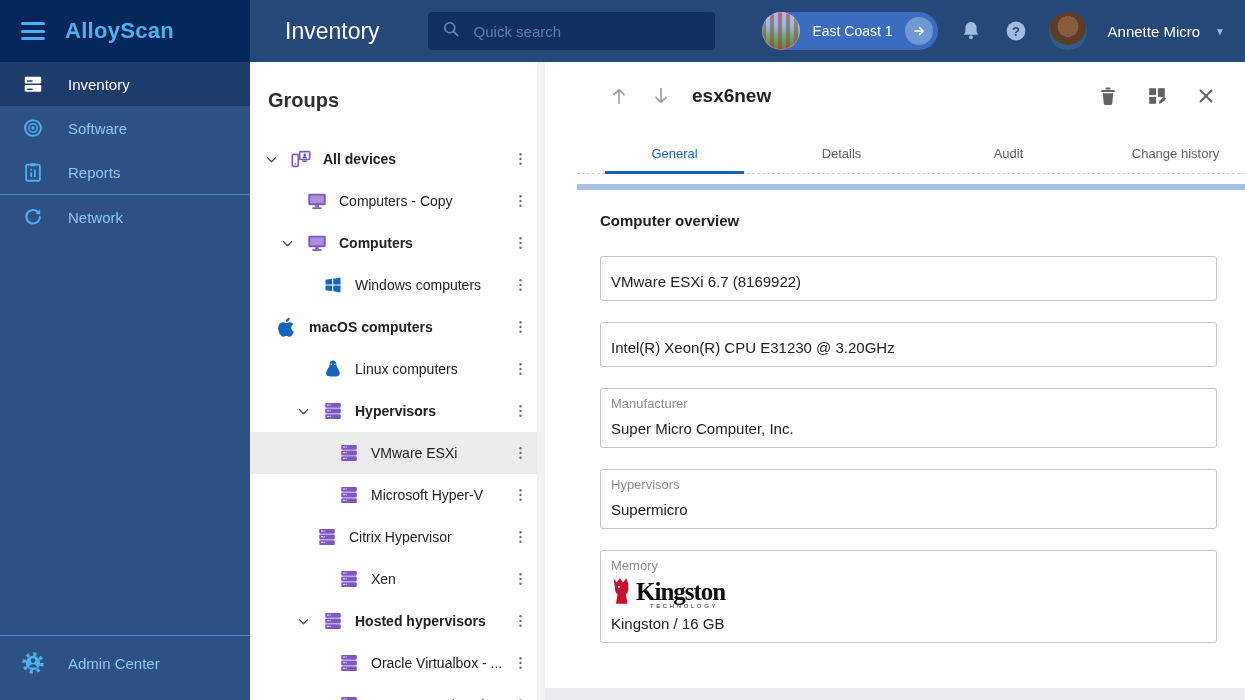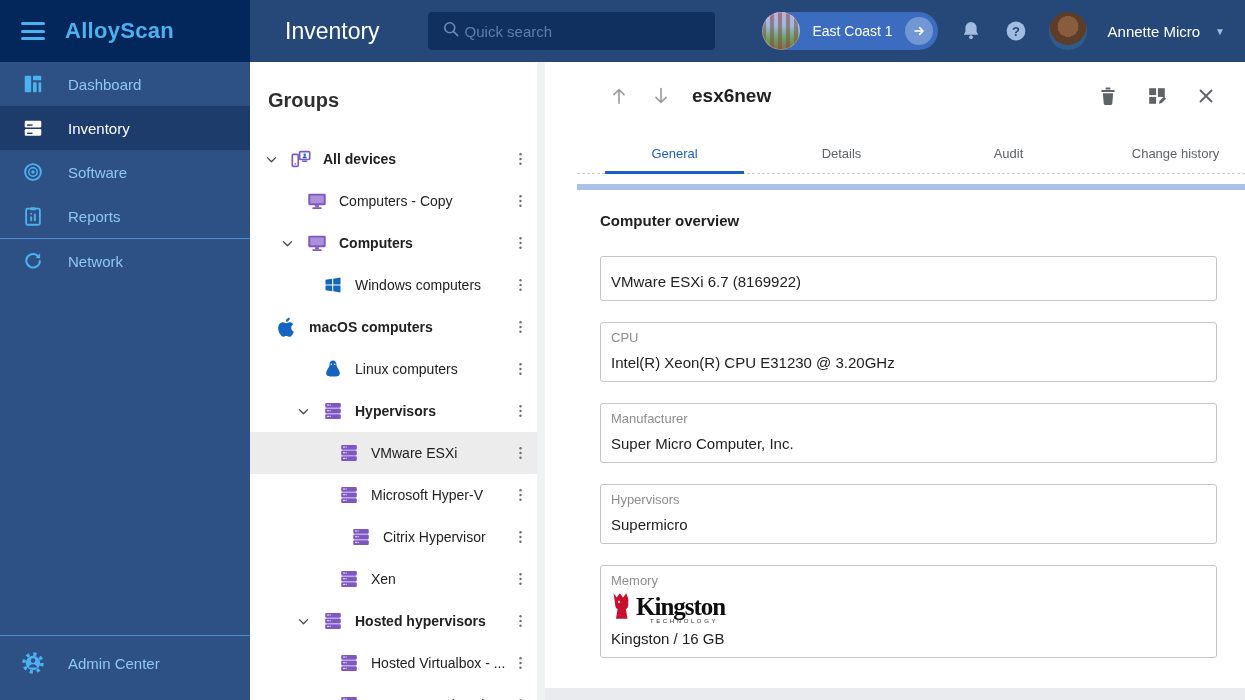--- a/index.html
+++ b/index.html
@@ -8,21 +8,21 @@
 
   #app { position:absolute; inset:0; width:1245px; height:700px; }
 
   
   .topbar { position:absolute; top:0; left:0; right:0; height:62px; display:flex; background:var(--header-bg); z-index:5; }
   .logo-area { width:250px; flex:0 0 250px; background:var(--logo-bg); display:flex; align-items:center; gap:20px; padding-left:21px; }
   .burger { width:24px; height:18px; display:flex; flex-direction:column; justify-content:space-between; cursor:pointer; }
   .burger span { display:block; height:3px; border-radius:2px; background:var(--accent); }
   .logo-text { font-size:22px; font-weight:bold; color:var(--accent); letter-spacing:.3px; }
   .page-title { font-size:23px; color:#fff; margin-left:35px; align-self:center; font-weight:400; }
-  .searchbox { margin-left:48px; align-self:center; width:287px; height:38px; background:var(--search-bg); border-radius:4px; display:flex; align-items:center; padding:0 13px; gap:4px; }
+  .searchbox { margin-left:48px; align-self:center; width:287px; height:38px; background:var(--search-bg); border-radius:4px; display:flex; align-items:center; padding:0 13px; gap:13px; }
   .search-ph { color:#5e7fae; font-size:15px; }
   .top-right { margin-left:auto; display:flex; align-items:center; gap:21px; padding-right:20px; }
   .tenant-pill { display:flex; align-items:center; background:var(--pill-bg); border-radius:21px; height:38px; padding-right:5px; gap:12px; cursor:pointer; }
   .tenant-avatar { width:38px; height:38px; border-radius:50%; flex:0 0 38px;
     background:
       repeating-linear-gradient(90deg, rgba(120,80,60,.55) 0 4px, rgba(0,0,0,0) 4px 8px),
       linear-gradient(180deg,#c9a8d8 0%,#9db9e2 35%,#6f9f67 70%,#8a6a45 100%);
     box-shadow:inset 0 0 0 1px rgba(255,255,255,.25); }
   .tenant-label { color:#fff; font-size:14px; white-space:nowrap; }
   .go-btn { width:28px; height:28px; border-radius:50%; background:var(--pill-btn); display:flex; align-items:center; justify-content:center; cursor:pointer; }
@@ -134,31 +134,20 @@
           </svg>
       </span>
       <span class="user-avatar"></span>
       <span class="user-name">Annette Micro</span>
       <span class="caret">▼</span>
     </div>
   </div>
 
   <div class="sidebar">
     <div id="nav-list">
-        <div class="nav-item">
-          <span class="nicon">
-            <svg width="22" height="22" viewBox="0 0 24 24" fill="currentColor">
-              <rect x="3" y="3" width="7" height="18" rx="1"></rect>
-              <rect x="12" y="3" width="9" height="5" rx="1"></rect>
-              <rect x="12" y="10" width="4" height="11" rx="1"></rect>
-              <rect x="18" y="10" width="3" height="11" rx="1"></rect>
-            </svg>
-          </span>
-          <span>Dashboard</span>
-        </div>
         <div class="nav-item selected">
           <span class="nicon">
             <svg width="22" height="22" viewBox="0 0 24 24" fill="currentColor">
               <rect x="3" y="4" width="18" height="7.4" rx="1.4"></rect>
               <rect x="3" y="13" width="18" height="7.4" rx="1.4"></rect>
               <rect x="5.5" y="8" width="6" height="1.6" fill="#1d3c6b"></rect>
               <rect x="5.5" y="17" width="6" height="1.6" fill="#1d3c6b"></rect>
             </svg>
           </span>
           <span>Inventory</span>
@@ -411,21 +400,21 @@
           </span>
           <span class="tlabel">Microsoft Hyper-V</span>
           <span class="kebab">
             <svg width="17" height="22" viewBox="0 0 24 24" fill="#6d6d6d">
               <circle cx="12" cy="5.4" r="1.7"></circle>
               <circle cx="12" cy="12" r="1.7"></circle>
               <circle cx="12" cy="18.6" r="1.7"></circle>
             </svg>
           </span>
         </div>
-        <div class="trow" style="padding-left: 74px;">
+        <div class="trow" style="padding-left: 40px;">
           <span class="chev-slot"></span>
           <span class="ticon">
             <svg width="22" height="22" viewBox="0 0 24 24" fill="#7e57c2">
               <rect x="3.5" y="3.2" width="17" height="5.2" rx="1.2"></rect>
               <rect x="3.5" y="9.4" width="17" height="5.2" rx="1.2"></rect>
               <rect x="3.5" y="15.6" width="17" height="5.2" rx="1.2"></rect>
               <g fill="#fff" opacity="0.9">
                 <rect x="5.5" y="4.9" width="2" height="1.2"></rect>
                 <rect x="5.5" y="11.1" width="2" height="1.2"></rect>
                 <rect x="5.5" y="17.3" width="2" height="1.2"></rect>
@@ -510,21 +499,21 @@
               <g fill="#fff" opacity="0.9">
                 <rect x="5.5" y="4.9" width="2" height="1.2"></rect>
                 <rect x="5.5" y="11.1" width="2" height="1.2"></rect>
                 <rect x="5.5" y="17.3" width="2" height="1.2"></rect>
                 <rect x="8.3" y="4.9" width="1.2" height="1.2"></rect>
                 <rect x="8.3" y="11.1" width="1.2" height="1.2"></rect>
                 <rect x="8.3" y="17.3" width="1.2" height="1.2"></rect>
               </g>
             </svg>
           </span>
-          <span class="tlabel">Hosted Virtualbox - ...</span>
+          <span class="tlabel">Oracle Virtualbox - ...</span>
           <span class="kebab">
             <svg width="17" height="22" viewBox="0 0 24 24" fill="#6d6d6d">
               <circle cx="12" cy="5.4" r="1.7"></circle>
               <circle cx="12" cy="12" r="1.7"></circle>
               <circle cx="12" cy="18.6" r="1.7"></circle>
             </svg>
           </span>
         </div>
         <div class="trow" style="padding-left: 62px;">
           <span class="chev-slot"></span>
@@ -602,21 +591,20 @@
       </div>
     <div class="hscroll"></div>
 
     <div class="content">
       <div class="section-title">Computer overview</div>
       <div id="fields">
           <div class="field">
             <div class="fvalue">VMware ESXi 6.7 (8169922)</div>
           </div>
           <div class="field">
-            <div class="flabel">CPU</div>
             <div class="fvalue">Intel(R) Xeon(R) CPU E31230 @ 3.20GHz</div>
           </div>
           <div class="field">
             <div class="flabel">Manufacturer</div>
             <div class="fvalue">Super Micro Computer, Inc.</div>
           </div>
           <div class="field">
             <div class="flabel">Hypervisors</div>
             <div class="fvalue">Supermicro</div>
           </div>

